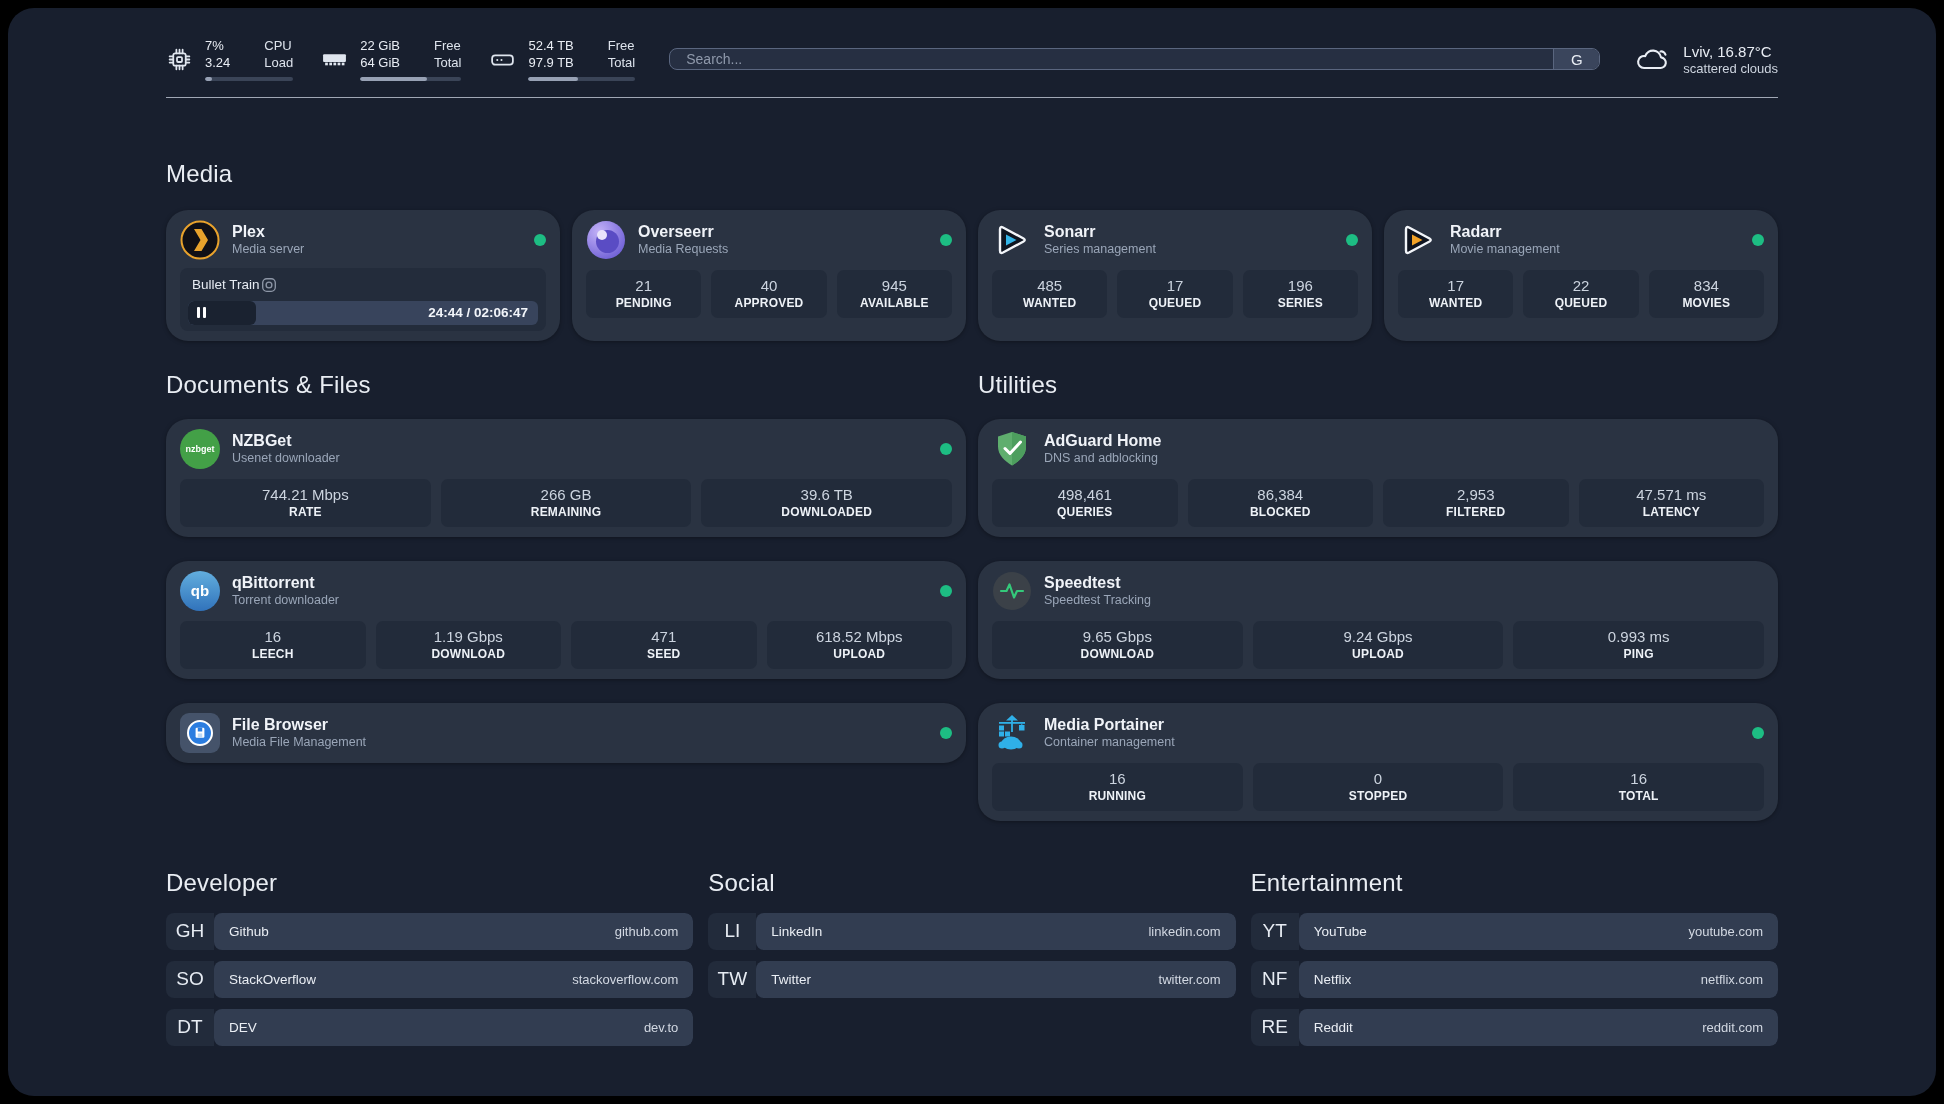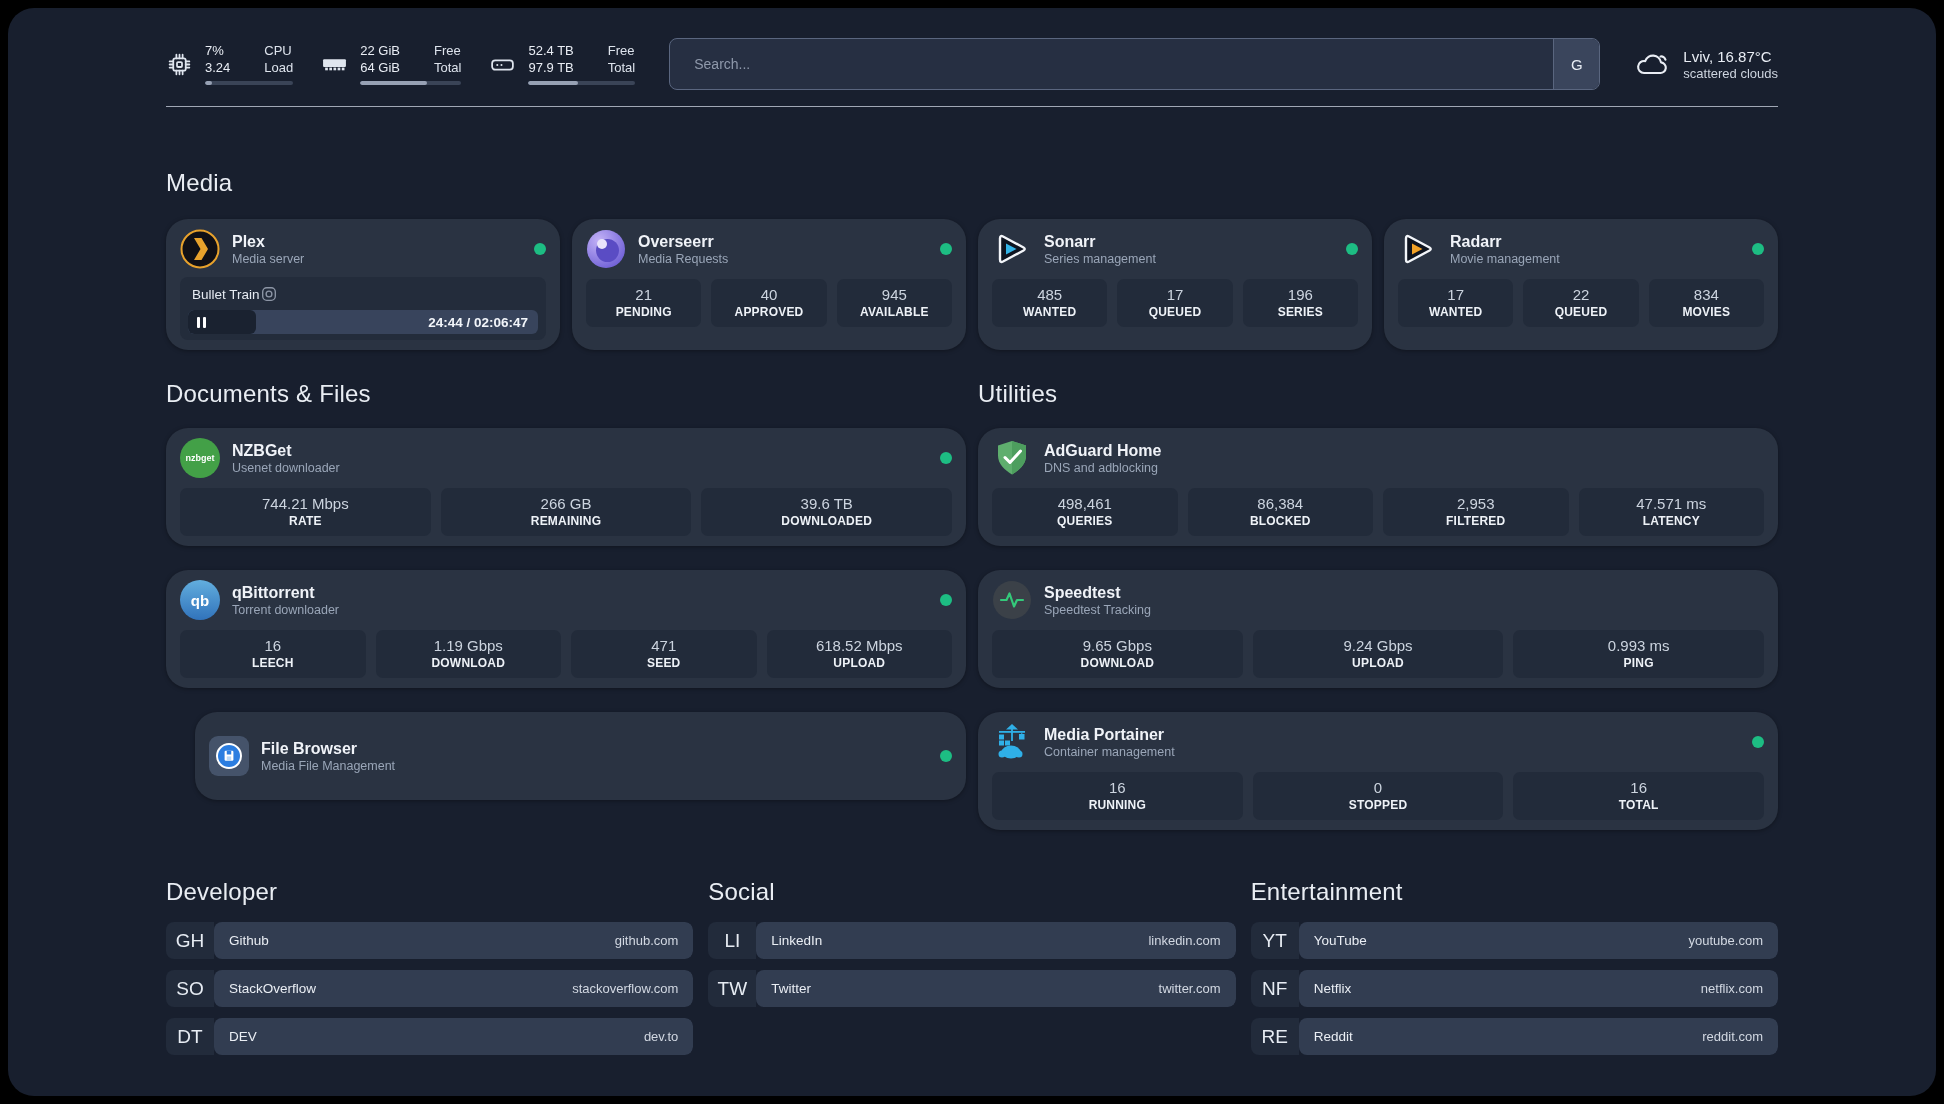--- a/index.html
+++ b/index.html
@@ -22,21 +22,21 @@
   .topbar{display:flex;align-items:center;}
   .sysstats{display:flex;gap:28px;align-items:center;flex:none;}
   .sstat{display:flex;gap:12px;align-items:center;}
   .sstat svg{width:27px;height:27px;flex:none;}
   .sbody{display:flex;flex-direction:column;}
   .srow{display:flex;gap:18px;font-size:13px;line-height:1.3;color:#e9edf4;}
   .scol{display:flex;flex-direction:column;}
   .scol.lbl{color:#dde3ec;margin-left:16px;}
   .sbar{height:4px;border-radius:2px;background:var(--bartrack);margin-top:5px;overflow:hidden;}
   .sbar i{display:block;height:100%;background:var(--barfill);border-radius:2px;}
-  .search{flex:1;margin:0 34px;display:flex;height:52px;border:1px solid #5a667f;border-radius:8px;background:#262f42;overflow:hidden;align-items:stretch;padding-left:8px;}
+  .search{flex:1;margin:0 34px;display:flex;height:22px;border:1px solid #5a667f;border-radius:8px;background:#262f42;overflow:hidden;align-items:stretch;}
   .search input{flex:1;background:transparent;border:none;outline:none;color:#dfe5ee;padding:0 16px;font-size:14px;}
   .search input::placeholder{color:#8f99ab;}
   .gbtn{width:46px;background:#3a455c;color:#e8edf4;border:none;border-left:1px solid #5a667f;font-size:15px;cursor:pointer;border-radius:0 7px 7px 0;}
   .weather{display:flex;gap:13px;align-items:center;color:#e9edf4;flex:none;}
   .weather svg{width:36px;height:30px;}
   .wt1{font-size:15px;}
   .wt2{font-size:13px;color:#cdd4df;margin-top:1px;}
   .divider{height:1px;background:#b9c0cc;opacity:.85;margin-top:16px;}
 
   
@@ -378,21 +378,21 @@
               <div class="tv">471</div>
               <div class="tl">SEED</div>
             </div>
           <div class="tile">
               <div class="tv">618.52 Mbps</div>
               <div class="tl">UPLOAD</div>
             </div>
         </div>
       </div>
 
-      <div class="card" style="padding:24px 14px;margin-left:29px;">
+      <div class="card" style="padding:10px 14px;">
         <div class="apphead">
           <span class="sq-icon">
             <svg viewBox="0 0 40 40">
               <circle cx="20" cy="20" r="15" fill="#2b7de0" stroke="#fff" stroke-width="2.5"></circle>
               <rect x="14.5" y="13.5" width="11" height="12.5" rx="1.5" fill="#fff"></rect>
               <rect x="17.2" y="13.5" width="5.6" height="4.6" fill="#2b7de0"></rect>
               <rect x="17.2" y="20.5" width="5.6" height="5.5" fill="#bcd9f7"></rect>
             </svg>
           </span>
           <span class="appmeta">

